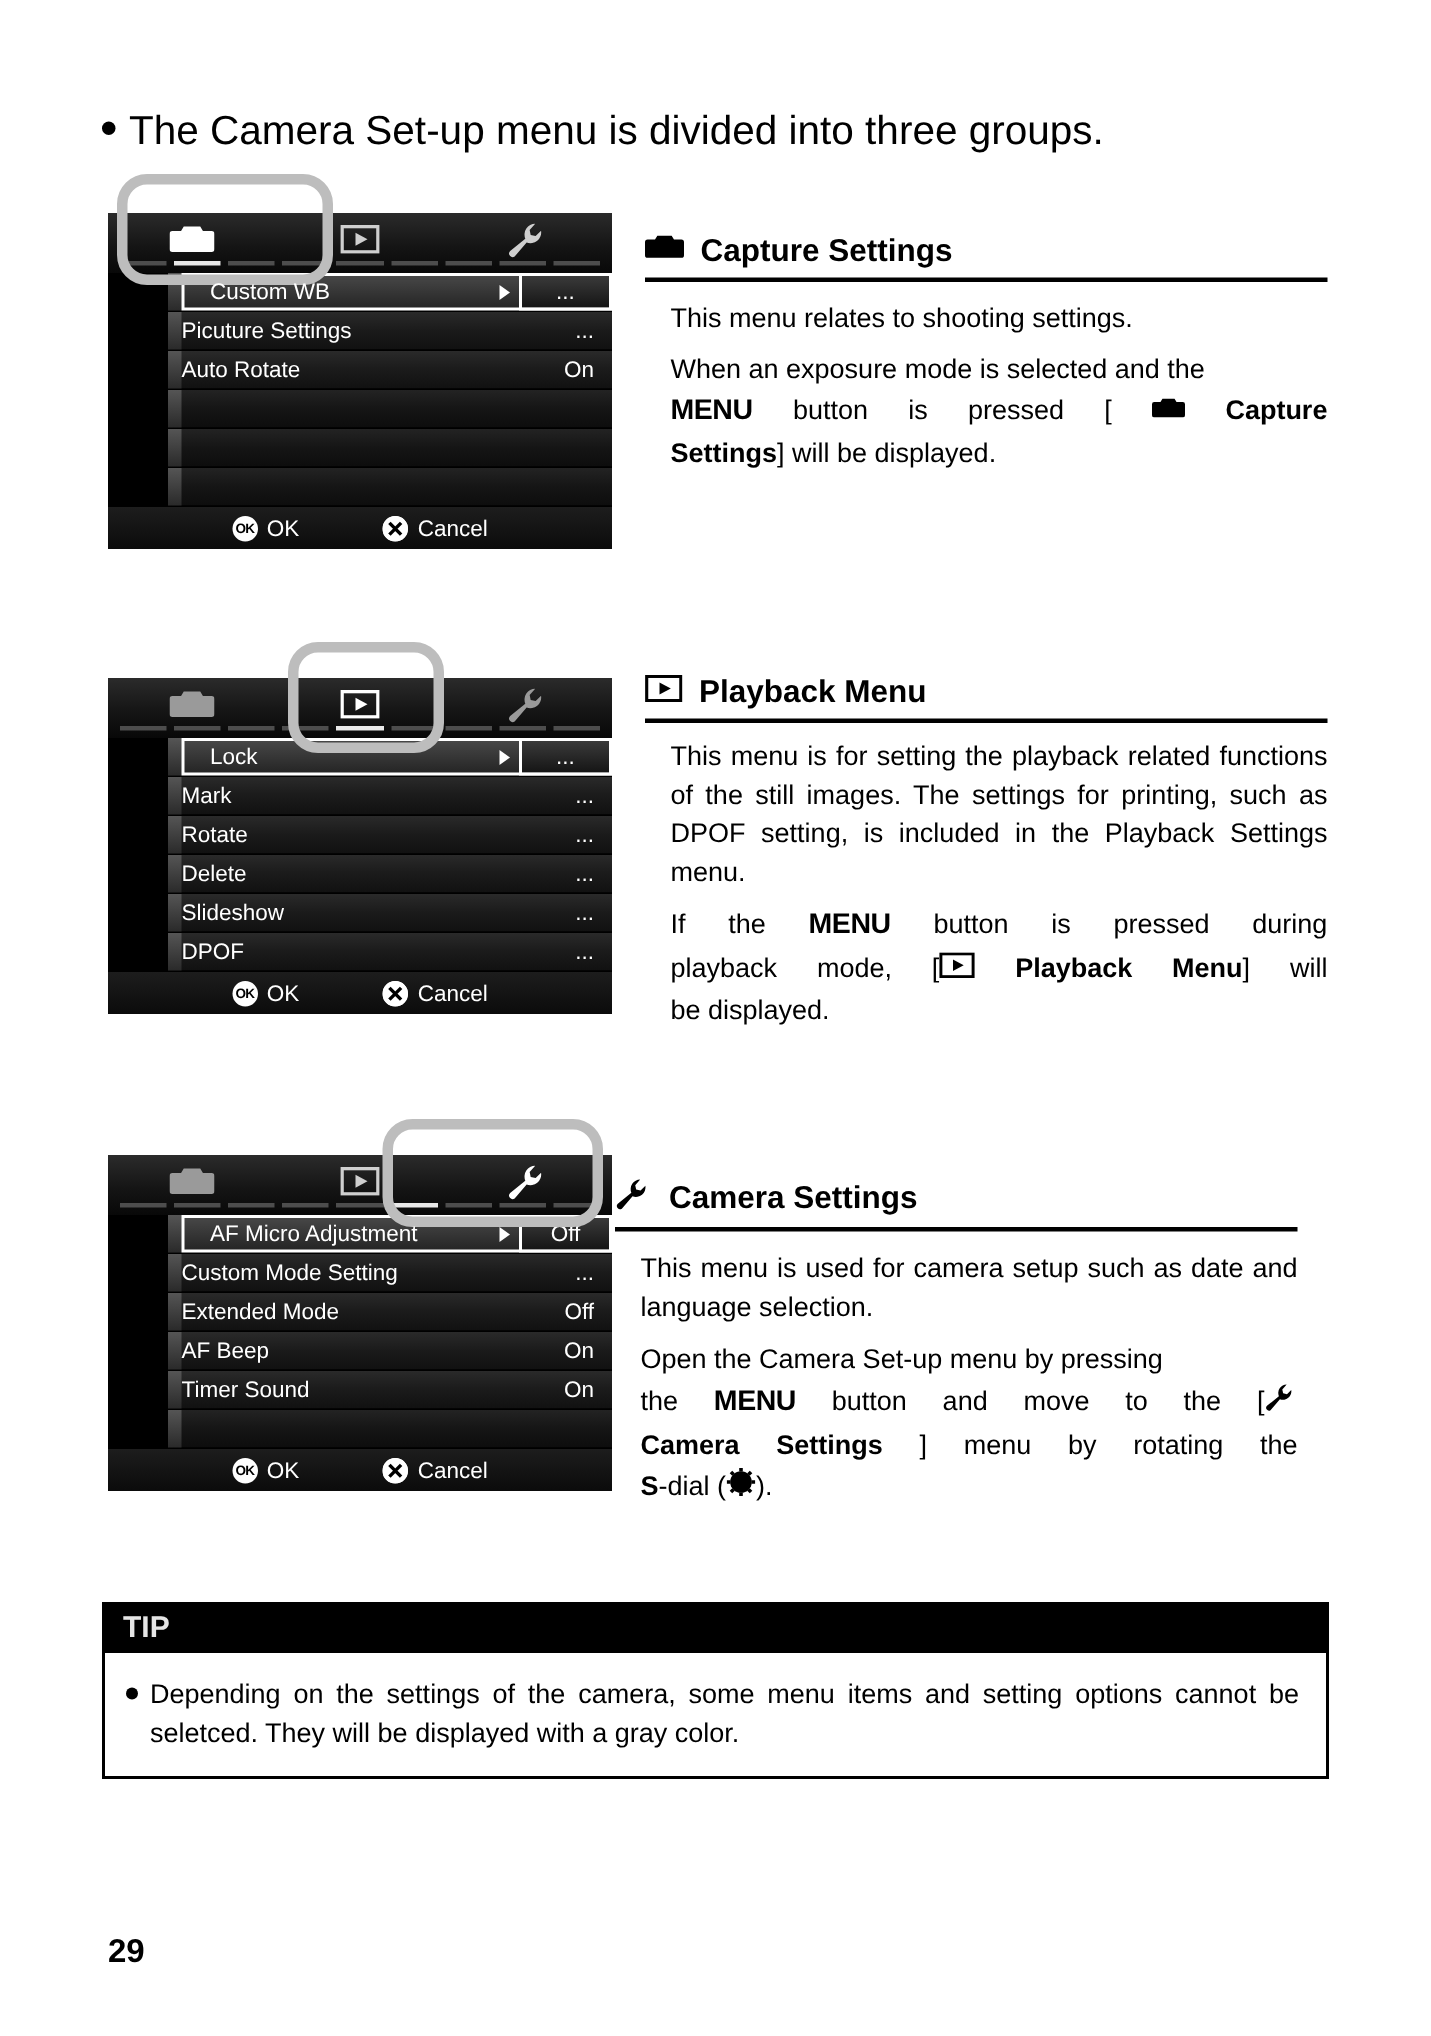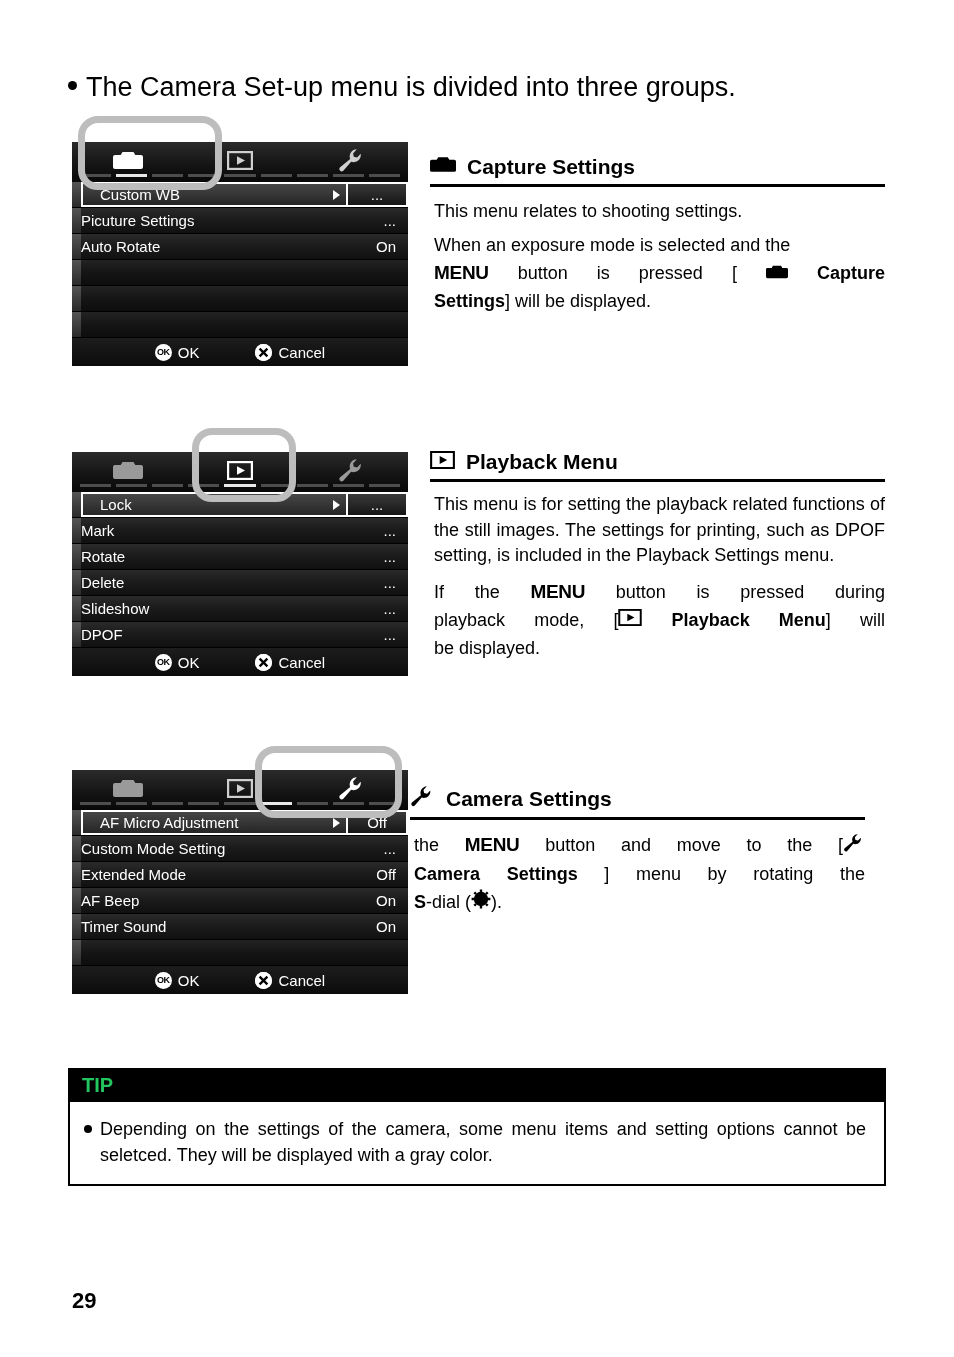--- a/index.html
+++ b/index.html
@@ -59,21 +59,21 @@
   }
   .tabrule i {
     flex: 1 1 0;
     height: 3px;
     background: #4d4d4d;
     display: block;
   }
   .tabrule i.on { background: #e8e8e8; }
 
   
-  .rows { background: #000; }
+  .rows { background: #000; margin-left: 40px; }
   .row {
     position: relative;
     height: 26px;
     display: flex;
     align-items: center;
     background: linear-gradient(180deg,#2a2a2a 0%,#1b1b1b 48%,#111 100%);
     border-bottom: 1px solid #000;
     color:#fff;
     font-size: 15px;
   }
@@ -156,40 +156,40 @@
 
   
   .rcol { position: absolute; width: 455px; }
   .rhead {
     display:flex; align-items:center; gap:11px;
     font-size: 21px; font-weight: bold;
     border-bottom: 3px solid #000;
     padding-bottom: 5px;
   }
   .rbody p {
-    margin: 0 0 2px 4px;
+    margin: 0 0 2px 17px;
     font-size: 18px;
     line-height: 1.42;
     text-align: justify;
   }
   .rbody p.j { text-align: justify; text-align-last: justify; }
   .rbody p.nj { text-align: left; }
   .b { font-weight: bold; }
   .menukw { font-weight: bold; letter-spacing: -0.3px; font-size:19px; }
 
   
   .tipbox {
     position: absolute;
     left: 68px; top: 1068px;
     width: 818px;
     border: 2px solid #000;
     background: #fff;
   }
   .tip-title {
-    background: #000; color: #22c55e;
+    background: #000; color: #e5e5e5;
     font-size: 20px; font-weight: bold;
     padding: 4px 12px 5px 12px;
   }
   .tip-body {
     padding: 14px 18px 16px 14px;
     font-size: 18px;
     line-height: 1.45;
     display: flex;
     gap: 8px;
     align-items: flex-start;
@@ -557,20 +557,22 @@
 <div class="rcol" style="left:410px; top:785px;">
   <div class="rhead">
     <span class="ic">
       <svg width="25" height="22" viewBox="0 0 28 24">
           <path fill="#000" d="M18.8 1.2a7.2 7.2 0 0 0-6.6 9.9L2.1 19.3a2.4 2.4 0 0 0 3 3.7l8-9.3a7.2 7.2 0 0 0 9.6-7.9l-3.6 3.6-3.3-.7-.7-3.3z"></path>
         </svg>
     </span>
     <span>Camera Settings</span>
   </div>
   <div class="rbody" style="margin-top:12px;">
+    <p class="j" style="text-align-last:left;">This menu is used for camera setup such as date and language selection.</p>
+    <p class="nj" style="margin-top:10px;">Open the Camera Set-up menu by pressing</p>
     <p class="j" style="margin-top:0;">
       <span>the</span>
       <span class="menukw">MENU</span>
       <span>button</span>
       <span>and</span>
       <span>move</span>
       <span>to</span>
       <span>the</span>
       <span>[</span><span class="ic"><svg width="22" height="19" viewBox="0 0 28 24">
             <path fill="#000" d="M18.8 1.2a7.2 7.2 0 0 0-6.6 9.9L2.1 19.3a2.4 2.4 0 0 0 3 3.7l8-9.3a7.2 7.2 0 0 0 9.6-7.9l-3.6 3.6-3.3-.7-.7-3.3z"></path>

